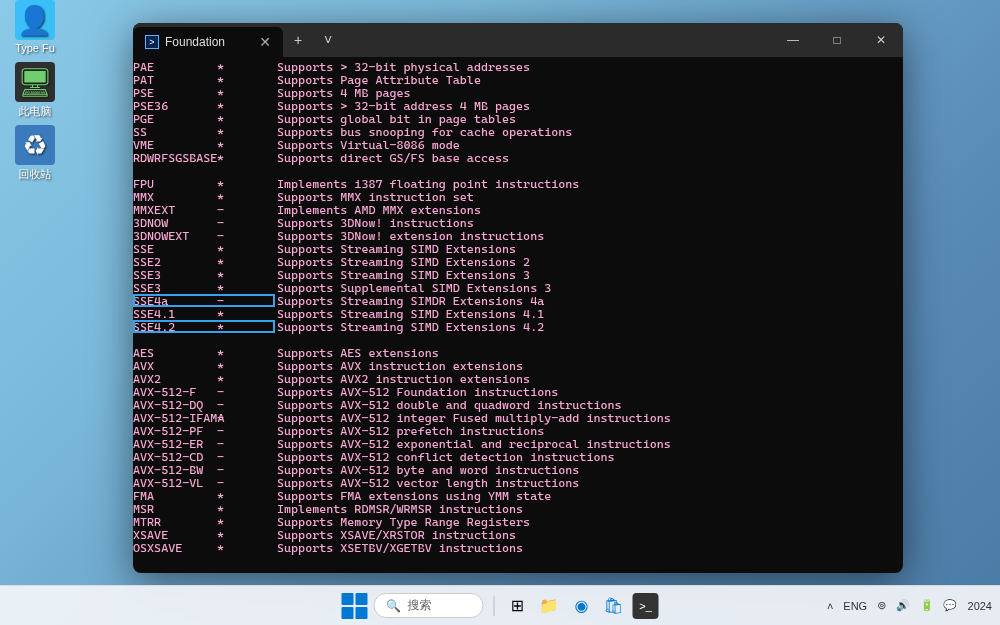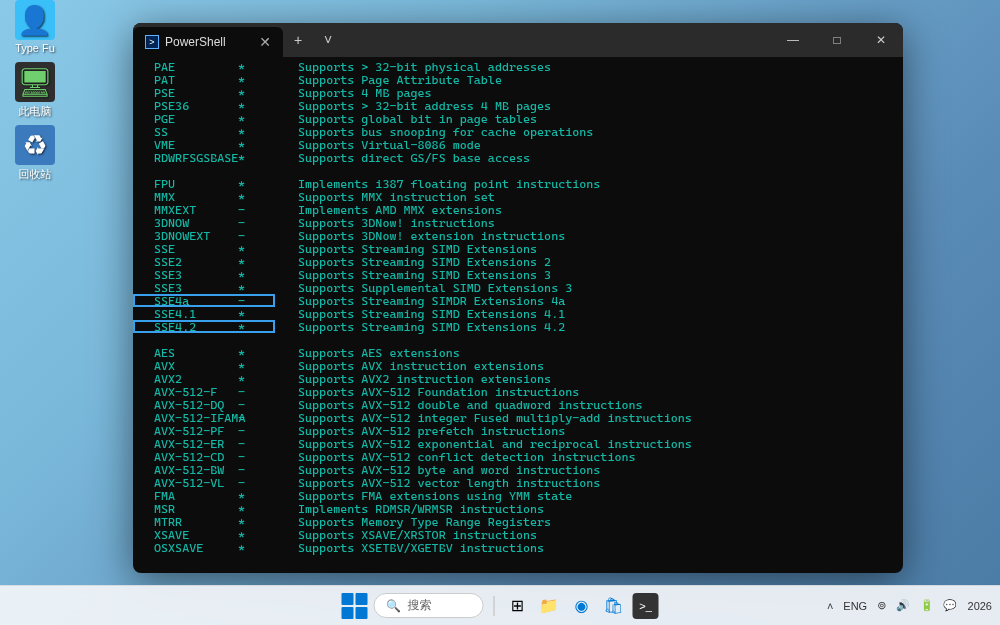--- a/index.html
+++ b/index.html
@@ -49,24 +49,24 @@
   margin-top:4px;
 }
 .tab .tabicon { width:14px; height:14px; background:#012456; border:1px solid #5bb3ff; display:flex; align-items:center; justify-content:center; font-size:9px; color:#fff;}
 .tab .close { margin-left:auto; color:#aaa; font-size:14px;}
 .newtab, .chev { width:30px; display:flex; align-items:center; justify-content:center; color:#ccc; font-size:14px;}
 .spacer { flex:1; }
 .winbtn { width:44px; display:flex; align-items:center; justify-content:center; color:#ccc; font-size:12px;}
 
 .term {
   flex:1; overflow:hidden;
-  padding:4px 0 4px 21px;
+  padding:4px 0 4px 0;
   font-family:"Cascadia Mono","Consolas",monospace;
   font-size:12px; line-height:13px;
-  color:#14b8a6;
+  color:#f9a8d4;
   white-space:pre;
   position:relative;
 }
 .row { display:flex; }
 .c-feat { width:84px; display:inline-block;}
 .c-flag { width:60px; display:inline-block;}
 .hl { position:absolute; border:2px solid #39a0ed; pointer-events:none; }
 
 
 .taskbar {
@@ -97,21 +97,21 @@
 </div>
 <div class="desktop-icon di3">
   <div class="icon-img">♻</div>
   <span>回收站</span>
 </div>
 
 <div class="win">
   <div class="titlebar">
     <div class="tab">
       <span class="tabicon">&gt;</span>
-      <span>PowerShell</span>
+      <span>Foundation</span>
       <span class="close">✕</span>
     </div>
     <div class="newtab">+</div>
     <div class="chev">˅</div>
     <div class="spacer"></div>
     <div class="winbtn">—</div>
     <div class="winbtn">□</div>
     <div class="winbtn close">✕</div>
   </div>
   <div class="term" id="term"><div class="row"><span class="c-feat">PAE</span><span class="c-flag">*</span><span>Supports &gt; 32-bit physical addresses</span></div><div class="row"><span class="c-feat">PAT</span><span class="c-flag">*</span><span>Supports Page Attribute Table</span></div><div class="row"><span class="c-feat">PSE</span><span class="c-flag">*</span><span>Supports 4 MB pages</span></div><div class="row"><span class="c-feat">PSE36</span><span class="c-flag">*</span><span>Supports &gt; 32-bit address 4 MB pages</span></div><div class="row"><span class="c-feat">PGE</span><span class="c-flag">*</span><span>Supports global bit in page tables</span></div><div class="row"><span class="c-feat">SS</span><span class="c-flag">*</span><span>Supports bus snooping for cache operations</span></div><div class="row"><span class="c-feat">VME</span><span class="c-flag">*</span><span>Supports Virtual-8086 mode</span></div><div class="row"><span class="c-feat">RDWRFSGSBASE</span><span class="c-flag">*</span><span>Supports direct GS/FS base access</span></div><div class="row">&nbsp;</div><div class="row"><span class="c-feat">FPU</span><span class="c-flag">*</span><span>Implements i387 floating point instructions</span></div><div class="row"><span class="c-feat">MMX</span><span class="c-flag">*</span><span>Supports MMX instruction set</span></div><div class="row"><span class="c-feat">MMXEXT</span><span class="c-flag">-</span><span>Implements AMD MMX extensions</span></div><div class="row"><span class="c-feat">3DNOW</span><span class="c-flag">-</span><span>Supports 3DNow! instructions</span></div><div class="row"><span class="c-feat">3DNOWEXT</span><span class="c-flag">-</span><span>Supports 3DNow! extension instructions</span></div><div class="row"><span class="c-feat">SSE</span><span class="c-flag">*</span><span>Supports Streaming SIMD Extensions</span></div><div class="row"><span class="c-feat">SSE2</span><span class="c-flag">*</span><span>Supports Streaming SIMD Extensions 2</span></div><div class="row"><span class="c-feat">SSE3</span><span class="c-flag">*</span><span>Supports Streaming SIMD Extensions 3</span></div><div class="row"><span class="c-feat">SSE3</span><span class="c-flag">*</span><span>Supports Supplemental SIMD Extensions 3</span></div><div class="row"><span class="c-feat">SSE4a</span><span class="c-flag">-</span><span>Supports Streaming SIMDR Extensions 4a</span></div><div class="row"><span class="c-feat">SSE4.1</span><span class="c-flag">*</span><span>Supports Streaming SIMD Extensions 4.1</span></div><div class="row"><span class="c-feat">SSE4.2</span><span class="c-flag">*</span><span>Supports Streaming SIMD Extensions 4.2</span></div><div class="row">&nbsp;</div><div class="row"><span class="c-feat">AES</span><span class="c-flag">*</span><span>Supports AES extensions</span></div><div class="row"><span class="c-feat">AVX</span><span class="c-flag">*</span><span>Supports AVX instruction extensions</span></div><div class="row"><span class="c-feat">AVX2</span><span class="c-flag">*</span><span>Supports AVX2 instruction extensions</span></div><div class="row"><span class="c-feat">AVX-512-F</span><span class="c-flag">-</span><span>Supports AVX-512 Foundation instructions</span></div><div class="row"><span class="c-feat">AVX-512-DQ</span><span class="c-flag">-</span><span>Supports AVX-512 double and quadword instructions</span></div><div class="row"><span class="c-feat">AVX-512-IFAMA</span><span class="c-flag">-</span><span>Supports AVX-512 integer Fused multiply-add instructions</span></div><div class="row"><span class="c-feat">AVX-512-PF</span><span class="c-flag">-</span><span>Supports AVX-512 prefetch instructions</span></div><div class="row"><span class="c-feat">AVX-512-ER</span><span class="c-flag">-</span><span>Supports AVX-512 exponential and reciprocal instructions</span></div><div class="row"><span class="c-feat">AVX-512-CD</span><span class="c-flag">-</span><span>Supports AVX-512 conflict detection instructions</span></div><div class="row"><span class="c-feat">AVX-512-BW</span><span class="c-flag">-</span><span>Supports AVX-512 byte and word instructions</span></div><div class="row"><span class="c-feat">AVX-512-VL</span><span class="c-flag">-</span><span>Supports AVX-512 vector length instructions</span></div><div class="row"><span class="c-feat">FMA</span><span class="c-flag">*</span><span>Supports FMA extensions using YMM state</span></div><div class="row"><span class="c-feat">MSR</span><span class="c-flag">*</span><span>Implements RDMSR/WRMSR instructions</span></div><div class="row"><span class="c-feat">MTRR</span><span class="c-flag">*</span><span>Supports Memory Type Range Registers</span></div><div class="row"><span class="c-feat">XSAVE</span><span class="c-flag">*</span><span>Supports XSAVE/XRSTOR instructions</span></div><div class="row"><span class="c-feat">OSXSAVE</span><span class="c-flag">*</span><span>Supports XSETBV/XGETBV instructions</span></div><div class="hl" style="top: 237px; left: 0px; height: 13px; width: 142px;"></div><div class="hl" style="top: 263px; left: 0px; height: 13px; width: 142px;"></div></div>
@@ -136,15 +136,15 @@
     <div class="tb-icon" style="color:#0078d4">🛍</div>
     <div class="tb-icon" style="background:#333;color:#fff;font-size:11px">&gt;_</div>
   </div>
   <div class="tray">
     <span>˄</span>
     <span>ENG</span>
     <span>⊚</span>
     <span>🔊</span>
     <span>🔋</span>
     <span>💬</span>
-    <span>2026</span>
+    <span>2024</span>
   </div>
 </div>
 
 </body></html>

